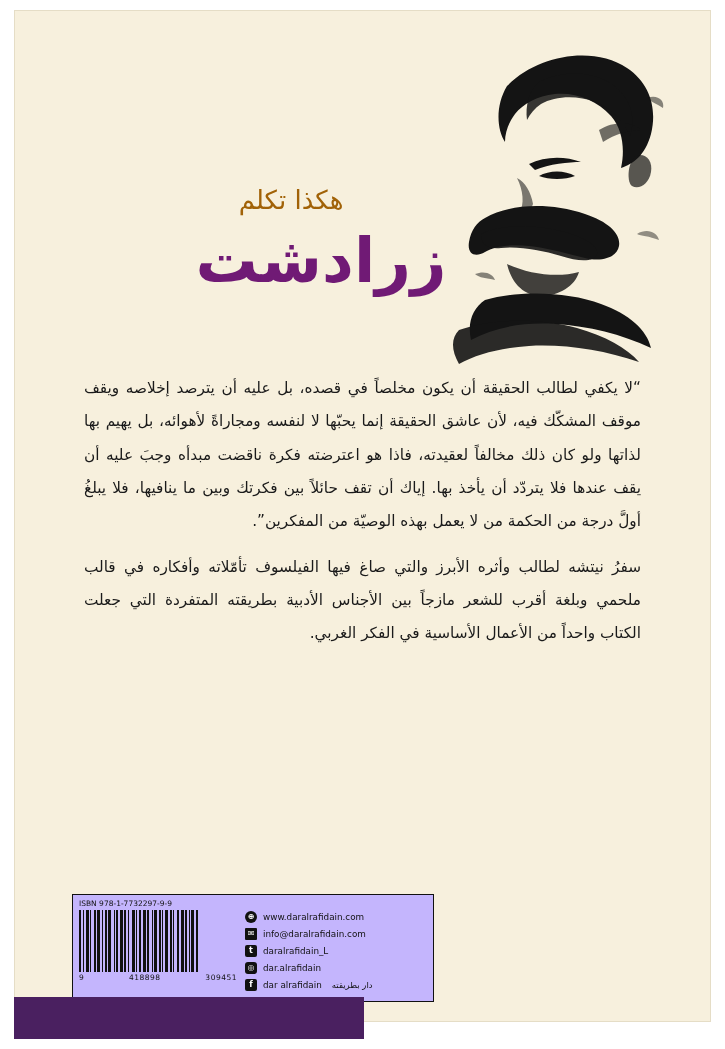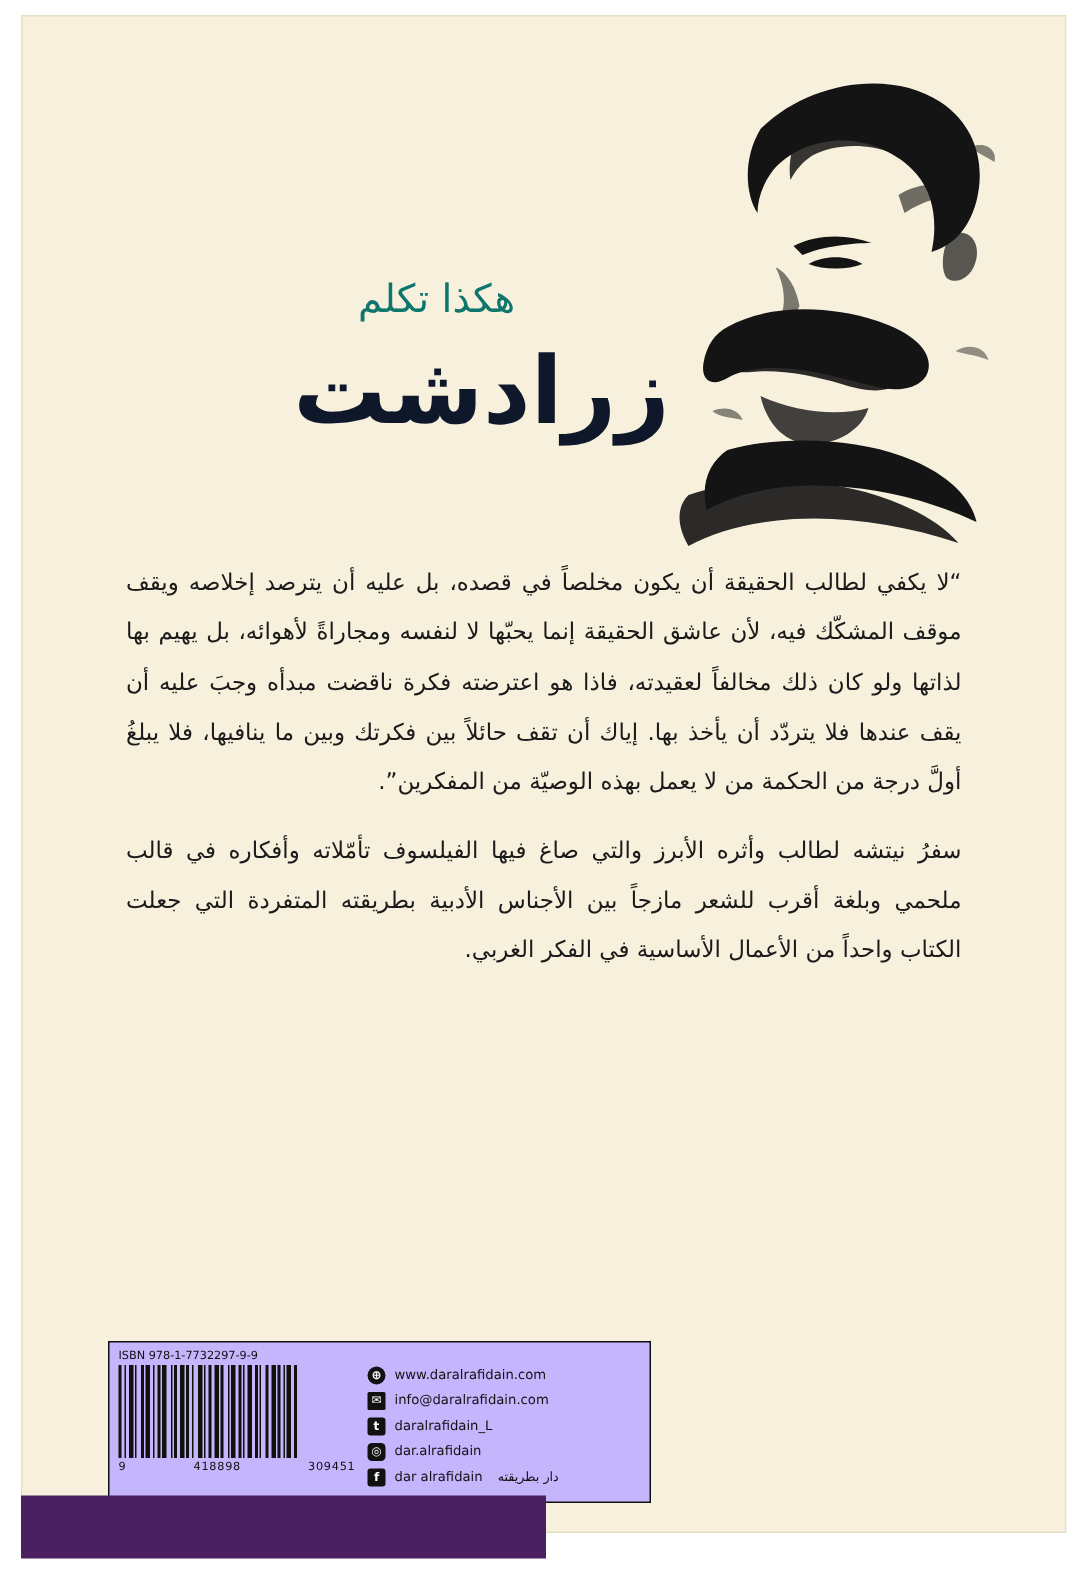--- a/index.html
+++ b/index.html
@@ -63,34 +63,34 @@
 
   
   .title-small {
     position: absolute;
     right: 300px;
     top: 175px;
     width: 240px;
     text-align: center;
     font-family: "DejaVu Sans", sans-serif;
     font-size: 26px;
-    color: #0f766e;
+    color: #a16207;
     direction: rtl;
     letter-spacing: 1px;
   }
   .title-main {
     position: absolute;
     right: 215px;
     top: 212px;
     width: 350px;
     text-align: center;
     font-family: "DejaVu Sans", sans-serif;
     font-size: 62px;
     font-weight: bold;
-    color: #0f172a;
+    color: #701a75;
     direction: rtl;
     line-height: 1.25;
   }
 
   
   .body-text {
     position: absolute;
     right: 70px;
     left: 70px;
     top: 362px;

